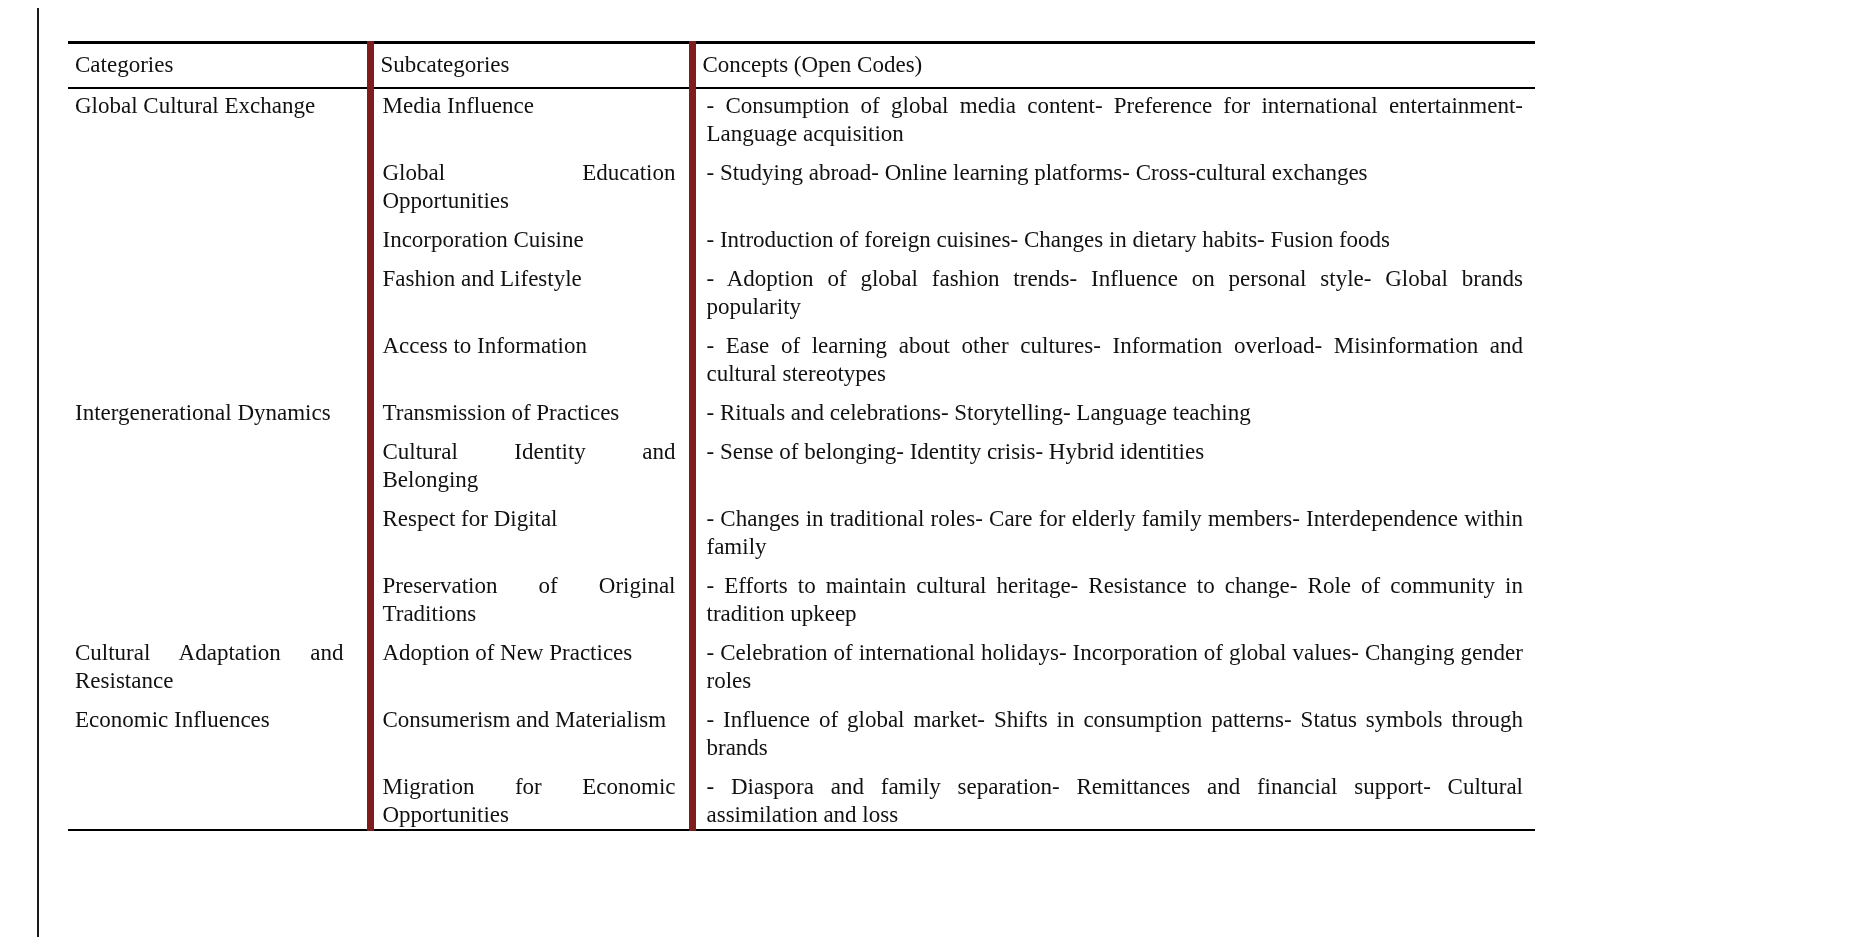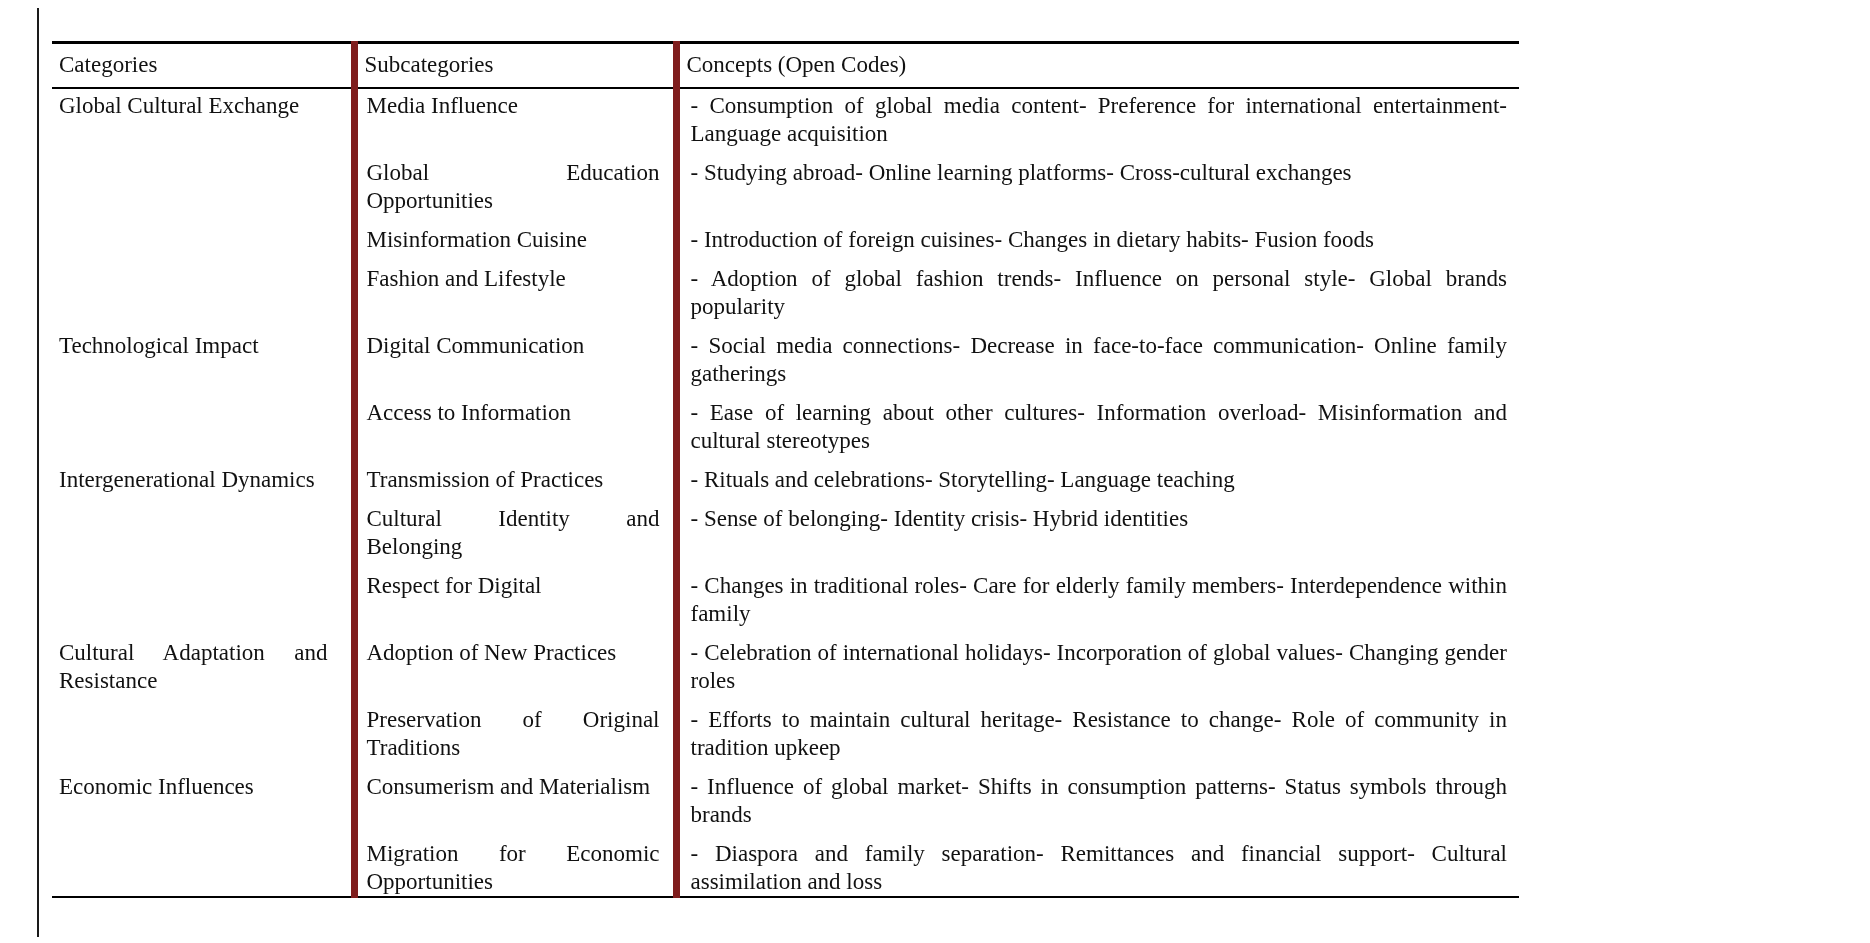--- a/index.html
+++ b/index.html
@@ -18,21 +18,21 @@
   .page-edge-line {
     position: absolute;
     left: 37px;
     top: 8px;
     width: 2px;
     height: 929px;
     background: #1a1a1a;
   }
   .table-wrap {
     position: absolute;
-    left: 52px;
+    left: 68px;
     top: 41px;
   }
   table.coding-table {
     border-collapse: collapse;
     table-layout: fixed;
     width: 1467px;
     border-bottom: 2.5px solid #000000;
     font-size: 23px;
     line-height: 28px;
   }
@@ -83,32 +83,27 @@
           <td class="col-subcategory col-sep">Media Influence</td>
           <td class="col-concepts col-sep">- Consumption of global media content- Preference for international entertainment- Language acquisition</td>
         </tr>
         <tr>
           <td class="col-category"></td>
           <td class="col-subcategory col-sep">Global Education Opportunities</td>
           <td class="col-concepts col-sep">- Studying abroad- Online learning platforms- Cross-cultural exchanges</td>
         </tr>
         <tr>
           <td class="col-category"></td>
-          <td class="col-subcategory col-sep">Misinformation Cuisine</td>
+          <td class="col-subcategory col-sep">Incorporation Cuisine</td>
           <td class="col-concepts col-sep">- Introduction of foreign cuisines- Changes in dietary habits- Fusion foods</td>
         </tr>
         <tr>
           <td class="col-category"></td>
           <td class="col-subcategory col-sep">Fashion and Lifestyle</td>
           <td class="col-concepts col-sep">- Adoption of global fashion trends- Influence on personal style- Global brands popularity</td>
-        </tr>
-        <tr>
-          <td class="col-category">Technological Impact</td>
-          <td class="col-subcategory col-sep">Digital Communication</td>
-          <td class="col-concepts col-sep">- Social media connections- Decrease in face-to-face communication- Online family gatherings</td>
         </tr>
         <tr>
           <td class="col-category"></td>
           <td class="col-subcategory col-sep">Access to Information</td>
           <td class="col-concepts col-sep">- Ease of learning about other cultures- Information overload- Misinformation and cultural stereotypes</td>
         </tr>
         <tr>
           <td class="col-category">Intergenerational Dynamics</td>
           <td class="col-subcategory col-sep">Transmission of Practices</td>
           <td class="col-concepts col-sep">- Rituals and celebrations- Storytelling- Language teaching</td>
@@ -117,28 +112,28 @@
           <td class="col-category"></td>
           <td class="col-subcategory col-sep">Cultural Identity and Belonging</td>
           <td class="col-concepts col-sep">- Sense of belonging- Identity crisis- Hybrid identities</td>
         </tr>
         <tr>
           <td class="col-category"></td>
           <td class="col-subcategory col-sep">Respect for Digital</td>
           <td class="col-concepts col-sep">- Changes in traditional roles- Care for elderly family members- Interdependence within family</td>
         </tr>
         <tr>
+          <td class="col-category"></td>
+          <td class="col-subcategory col-sep">Preservation of Original Traditions</td>
+          <td class="col-concepts col-sep">- Efforts to maintain cultural heritage- Resistance to change- Role of community in tradition upkeep</td>
+        </tr>
+        <tr>
           <td class="col-category">Cultural Adaptation and Resistance</td>
           <td class="col-subcategory col-sep">Adoption of New Practices</td>
           <td class="col-concepts col-sep">- Celebration of international holidays- Incorporation of global values- Changing gender roles</td>
-        </tr>
-        <tr>
-          <td class="col-category"></td>
-          <td class="col-subcategory col-sep">Preservation of Original Traditions</td>
-          <td class="col-concepts col-sep">- Efforts to maintain cultural heritage- Resistance to change- Role of community in tradition upkeep</td>
         </tr>
         <tr>
           <td class="col-category">Economic Influences</td>
           <td class="col-subcategory col-sep">Consumerism and Materialism</td>
           <td class="col-concepts col-sep">- Influence of global market- Shifts in consumption patterns- Status symbols through brands</td>
         </tr>
         <tr>
           <td class="col-category"></td>
           <td class="col-subcategory col-sep">Migration for Economic Opportunities</td>
           <td class="col-concepts col-sep">- Diaspora and family separation- Remittances and financial support- Cultural assimilation and loss</td>

